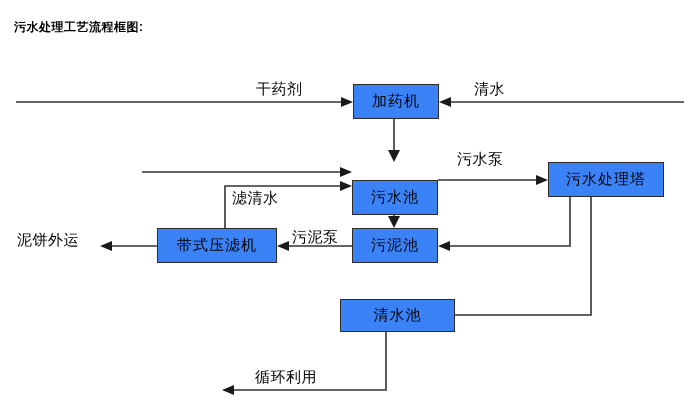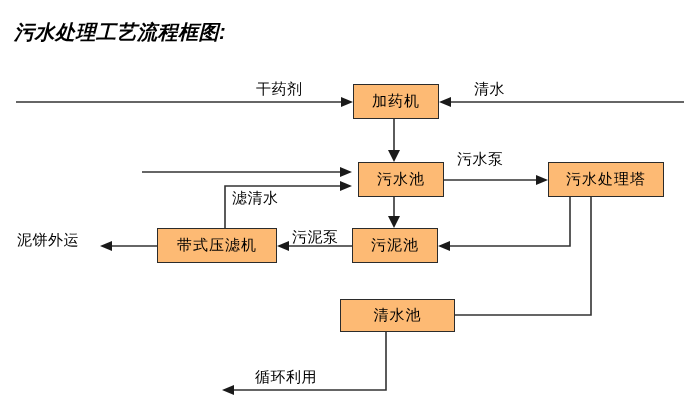--- a/index.html
+++ b/index.html
@@ -12,32 +12,31 @@
     width: 700px;
     height: 420px;
     background: #ffffff;
     font-family: "Liberation Sans", "DejaVu Sans", sans-serif;
     overflow: hidden;
   }
   #title {
     position: absolute;
     left: 14px;
     top: 19px;
-    font-size: 20px;
+    font-size: 12px;
     font-weight: bold;
     color: #000000;
     letter-spacing: 0.5px;
     white-space: nowrap;
-    font-style: italic;
   }
   .node {
     position: absolute;
     box-sizing: border-box;
     border: 1.5px solid #2b2b2b;
-    background: #fdba74;
+    background: #3b82f6;
     display: flex;
     align-items: center;
     justify-content: center;
     font-size: 15px;
     color: #000000;
     white-space: nowrap;
     letter-spacing: 1px;
     z-index: 3;
   }
   .edge-label {
@@ -112,21 +111,21 @@
     <polygon class="ah" points="433,315 445,310 445,320"></polygon>
 
     <path d="M 386,332 L 386,390 L 230,390"></path>
     <polygon class="ah" points="222,390 234,385 234,395"></polygon>
   </svg>
 
   <div class="node" style="left:353px; top:84px; width:86px; height:35px;">
     <span>加药机</span>
   </div>
 
-  <div class="node" style="left:352px; top:162px; width:86px; height:35px;margin-left:6px;">
+  <div class="node" style="left:352px; top:180px; width:86px; height:35px;">
     <span>污水池</span>
   </div>
 
   <div class="node" style="left:548px; top:162px; width:116px; height:35px;">
     <span>污水处理塔</span>
   </div>
 
   <div class="node" style="left:157px; top:228px; width:120px; height:35px;">
     <span>带式压滤机</span>
   </div>

